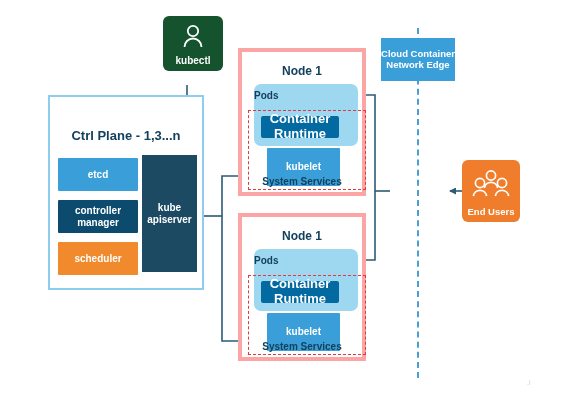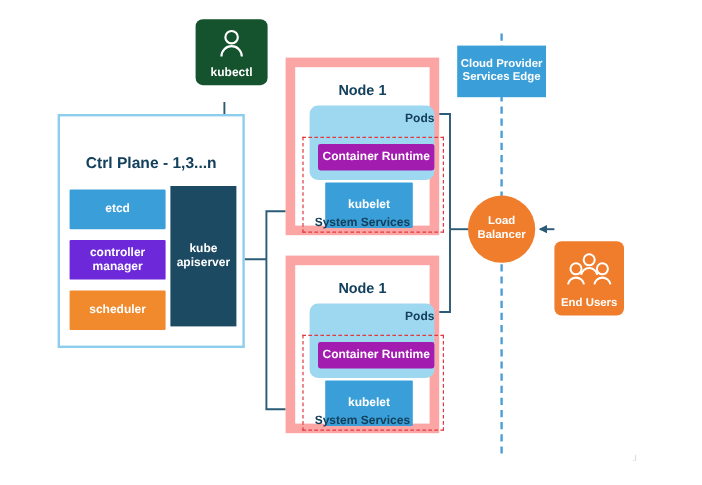--- a/index.html
+++ b/index.html
@@ -39,53 +39,53 @@
     border:2px solid #8dcdee;background:#ffffff;
   }
   .ctrl-plane-title{
     left:48px;top:126px;width:156px;height:20px;
     color:#13405c;font-size:13px;
   }
   .cp-item{
     width:80px;height:33px;color:#ffffff;font-size:10px;border-radius:1px;
   }
   .cp-etcd{left:58px;top:158px;background:#3a9fd8;}
-  .cp-cm{left:58px;top:200px;background:#6d28d9;}
+  .cp-cm{left:58px;top:200px;background:#0c4a6e;}
   .cp-sched{left:58px;top:242px;background:#f08a2c;}
   .apiserver{
     left:142px;top:155px;width:55px;height:117px;
     background:#1c4a63;color:#ffffff;font-size:10px;
   }
 
   
   .node-box{
     width:128px;height:148px;
-    border:8px solid #fca5a5;background:#ffffff;
+    border:4px solid #fca5a5;background:#ffffff;
   }
   .node-1{left:238px;top:48px;}
   .node-2{left:238px;top:213px;}
   .node-title{
     position:absolute;left:0;right:0;top:12px;
     color:#13405c;font-size:12px;font-weight:bold;text-align:center;
   }
   .pods-box{
     position:absolute;left:12px;top:32px;width:104px;height:62px;
     background:#9ed7f0;border-radius:7px;
   }
   .pods-label{
     position:absolute;left:0;right:0;top:6px;
-    color:#14405c;font-size:10px;font-weight:bold;text-align:right;
+    color:#14405c;font-size:10px;font-weight:bold;text-align:left;
   }
   .sysbox{
     position:absolute;left:6px;top:58px;width:116px;height:78px;
     border:1.5px dashed #e0393e;background:transparent;
   }
   .cruntime{
-    position:absolute;left:19px;top:64px;width:97px;height:22px;
-    background:#a21caf;color:#ffffff;font-size:10px;border-radius:2px;
+    position:absolute;left:19px;top:64px;width:78px;height:22px;
+    background:#0369a1;color:#ffffff;font-size:13px;border-radius:2px;
   }
   .kubelet{
     position:absolute;left:25px;top:96px;width:73px;height:38px;
     background:#3a9fd8;color:#ffffff;font-size:10px;border-radius:1px;
   }
   .syslabel{
     position:absolute;left:0;right:0;top:124px;
     color:#13405c;font-size:10px;font-weight:bold;text-align:center;
   }
 
@@ -101,21 +101,21 @@
 
   
   .lb{
     left:390px;top:163px;width:56px;height:56px;border-radius:50%;
     background:#ef7d2b;color:#ffffff;font-size:9.5px;
   }
 
   
   .users-box{
     left:462px;top:160px;width:58px;height:62px;
-    background:#ef7d2b;border-radius:6px;margin-top:41px;
+    background:#ef7d2b;border-radius:6px;
   }
   .users-label{
     position:absolute;left:0;right:0;bottom:5px;
     color:#ffffff;font-size:9.5px;font-weight:bold;text-align:center;
   }
   .users-icon{position:absolute;left:50%;top:9px;transform:translateX(-50%);}
 
   
   .conn{stroke:#2b5b76;fill:none;stroke-width:1.6px;}
   svg.wires{position:absolute;left:0;top:0;width:585px;height:404px;
@@ -195,23 +195,22 @@
     <div class="node-title">Node 1</div>
     <div class="pods-box">
       <div class="pods-label">Pods</div>
     </div>
     <div class="sysbox"></div>
     <div class="cruntime lbl">Container Runtime</div>
     <div class="kubelet lbl">kubelet</div>
     <div class="syslabel">System Services</div>
   </div>
 
-  <div class="abs cloud-box lbl">Cloud Provider Services Edge</div>
-
-  <div class="abs lb lbl">Load Balancer</div>
+  <div class="abs cloud-box lbl">Cloud Container Network Edge</div>
+
 
   <div class="abs users-box">
     <span class="users-icon">
       <svg width="38" height="32" viewBox="0 0 38 32">
         <circle cx="19" cy="6.5" r="4.6" fill="none" stroke="#ffffff" stroke-width="1.7"></circle>
         <path d="M12.3,19 a6.8,6.8 0 0 1 13.4,0" fill="none" stroke="#ffffff" stroke-width="1.7"></path>
         <circle cx="8" cy="14" r="4.6" fill="#ef7d2b" stroke="#ffffff" stroke-width="1.7"></circle>
         <path d="M1.3,27 a6.8,6.8 0 0 1 13.4,0" fill="#ef7d2b" stroke="#ffffff" stroke-width="1.7"></path>
         <circle cx="30" cy="14" r="4.6" fill="#ef7d2b" stroke="#ffffff" stroke-width="1.7"></circle>
         <path d="M23.3,27 a6.8,6.8 0 0 1 13.4,0" fill="#ef7d2b" stroke="#ffffff" stroke-width="1.7"></path>

